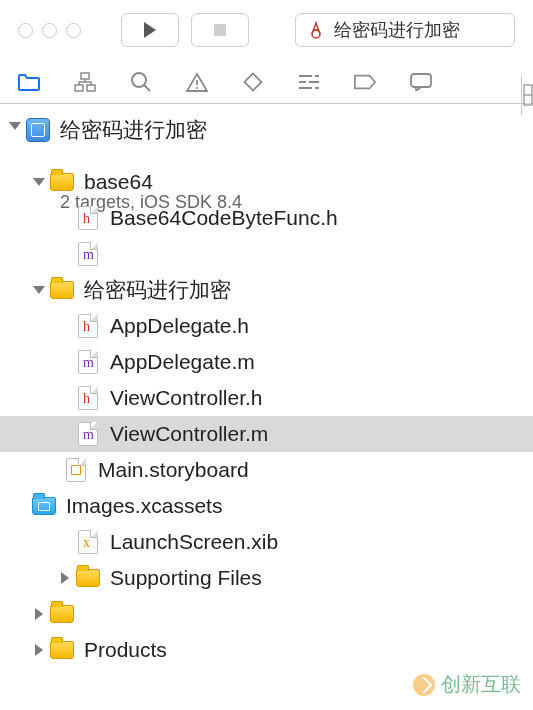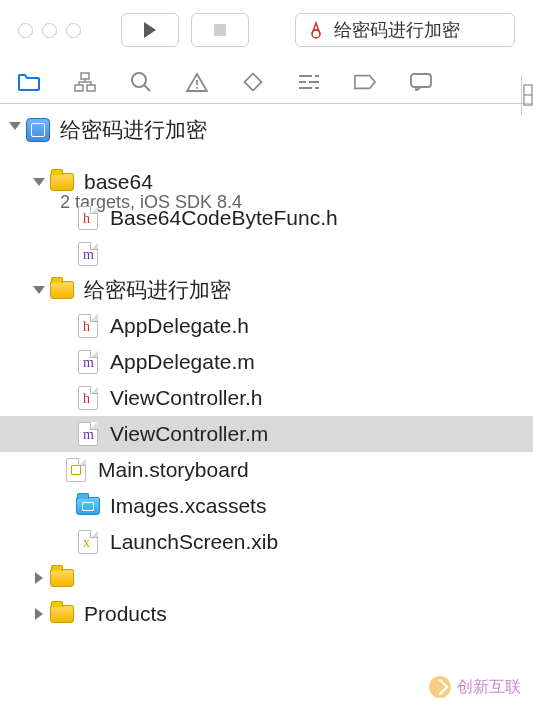--- a/index.html
+++ b/index.html
@@ -253,22 +253,22 @@
 
     
     .watermark {
       position: absolute;
       right: 12px;
       bottom: 12px;
       display: flex;
       align-items: center;
       gap: 6px;
       opacity: 0.55;
-      font-size: 16px;
-      color: #a21caf;
+      font-size: 20px;
+      color: #15803d;
       margin-top: 22px;
     }
     .watermark .wm-dot {
       width: 22px; height: 22px;
       background: #f5a623;
       border-radius: 50%;
       position: relative;
     }
     .watermark .wm-dot::after {
       content: "";
@@ -465,33 +465,42 @@
     <span class="label">ViewController.m</span>
   </div>
   <div class="row" style="padding-left:64px">
     <span class="ficon">
         <span class="filesheet">
           <span class="sb"></span>
         </span>
       </span>
     <span class="label">Main.storyboard</span>
   </div>
+  <div class="row" style="padding-left:32px">
+    <span class="ficon">
+        <span class="folder-blue"></span>
+      </span>
+    <span class="label">Images.xcassets</span>
+  </div>
   <div class="row" style="padding-left:76px">
     <span class="ficon">
-        <span class="folder-blue"></span>
-      </span>
-    <span class="label">Images.xcassets</span>
-  </div>
-  <div class="row" style="padding-left:76px">
-    <span class="ficon">
         <span class="filesheet">
           <span class="letter letter-x">x</span>
         </span>
       </span>
     <span class="label">LaunchScreen.xib</span>
+  </div>
+  <div class="row" style="padding-left:58px">
+    <span class="disc">
+        <span class="tri right"></span>
+      </span>
+    <span class="ficon">
+        <span class="folder"></span>
+      </span>
+    <span class="label">Supporting Files</span>
   </div>
 
   <div class="row" style="padding-left:32px">
     <span class="disc">
         <span class="tri right"></span>
       </span>
     <span class="ficon">
         <span class="folder"></span>
       </span>
   </div>

